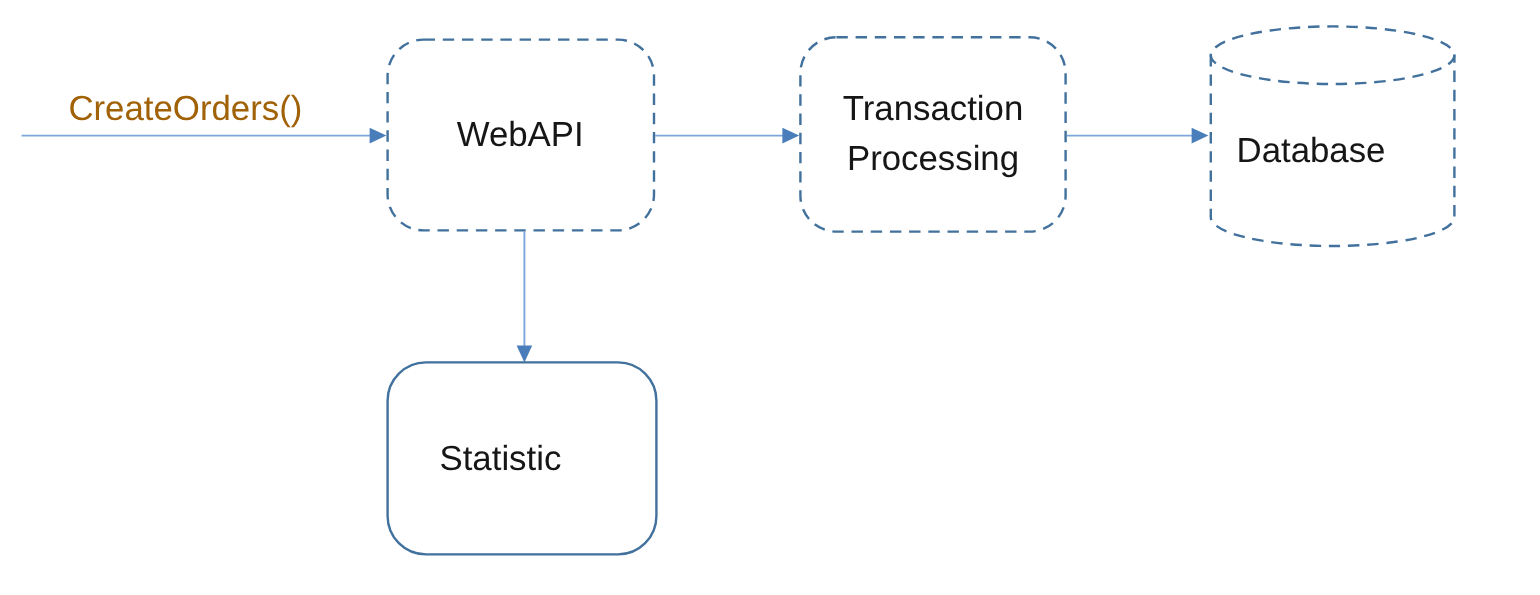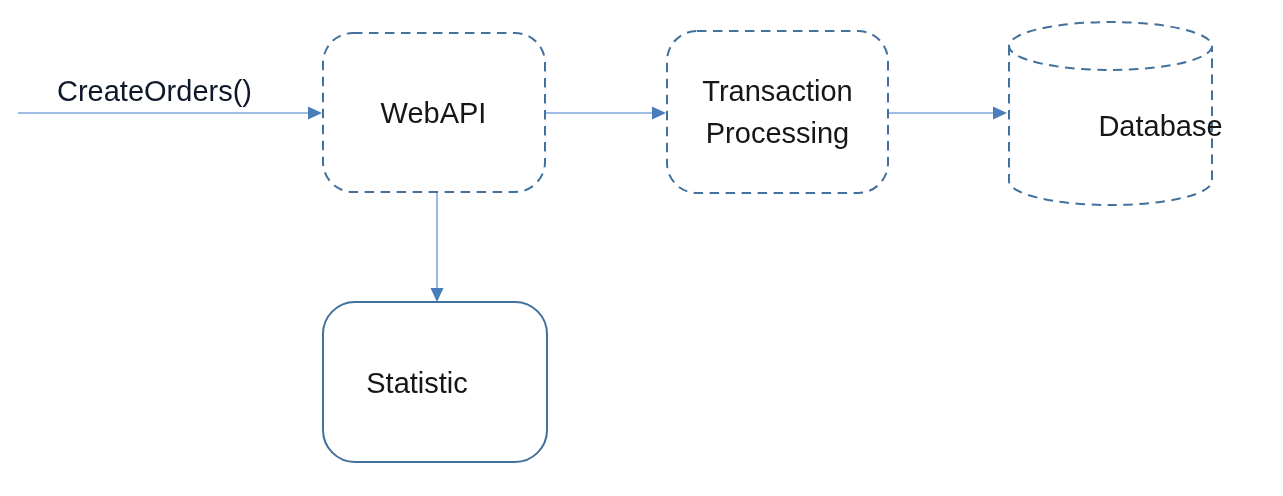--- a/index.html
+++ b/index.html
@@ -28,27 +28,27 @@
     align-items: center;
     justify-content: center;
     text-align: center;
     color: #161616;
     font-size: 29px;
     line-height: 42px;
     pointer-events: none;
   }
   .label-webapi      { left: 322px; top: 33px;  width: 223px; height: 159px; }
   .label-transaction { left: 677px; top: 31px;  width: 201px; height: 162px; }
-  .label-database    { left: 1058px; top: 46px; width: 205px; height: 159px; }
+  .label-database    { left: 990px; top: 46px; width: 205px; height: 159px; }
   .label-statistic   { left: 322px; top: 302px; width: 190px; height: 161px; }
   .edge-label {
     position: absolute;
     left: 57px;
     top: 71px;
-    color: #0f172a;
+    color: #a16207;
     font-size: 29px;
     line-height: 41px;
     text-align: left;
     white-space: nowrap;
   }
 </style>
 </head>
 <body>
 
 <div class="canvas">

